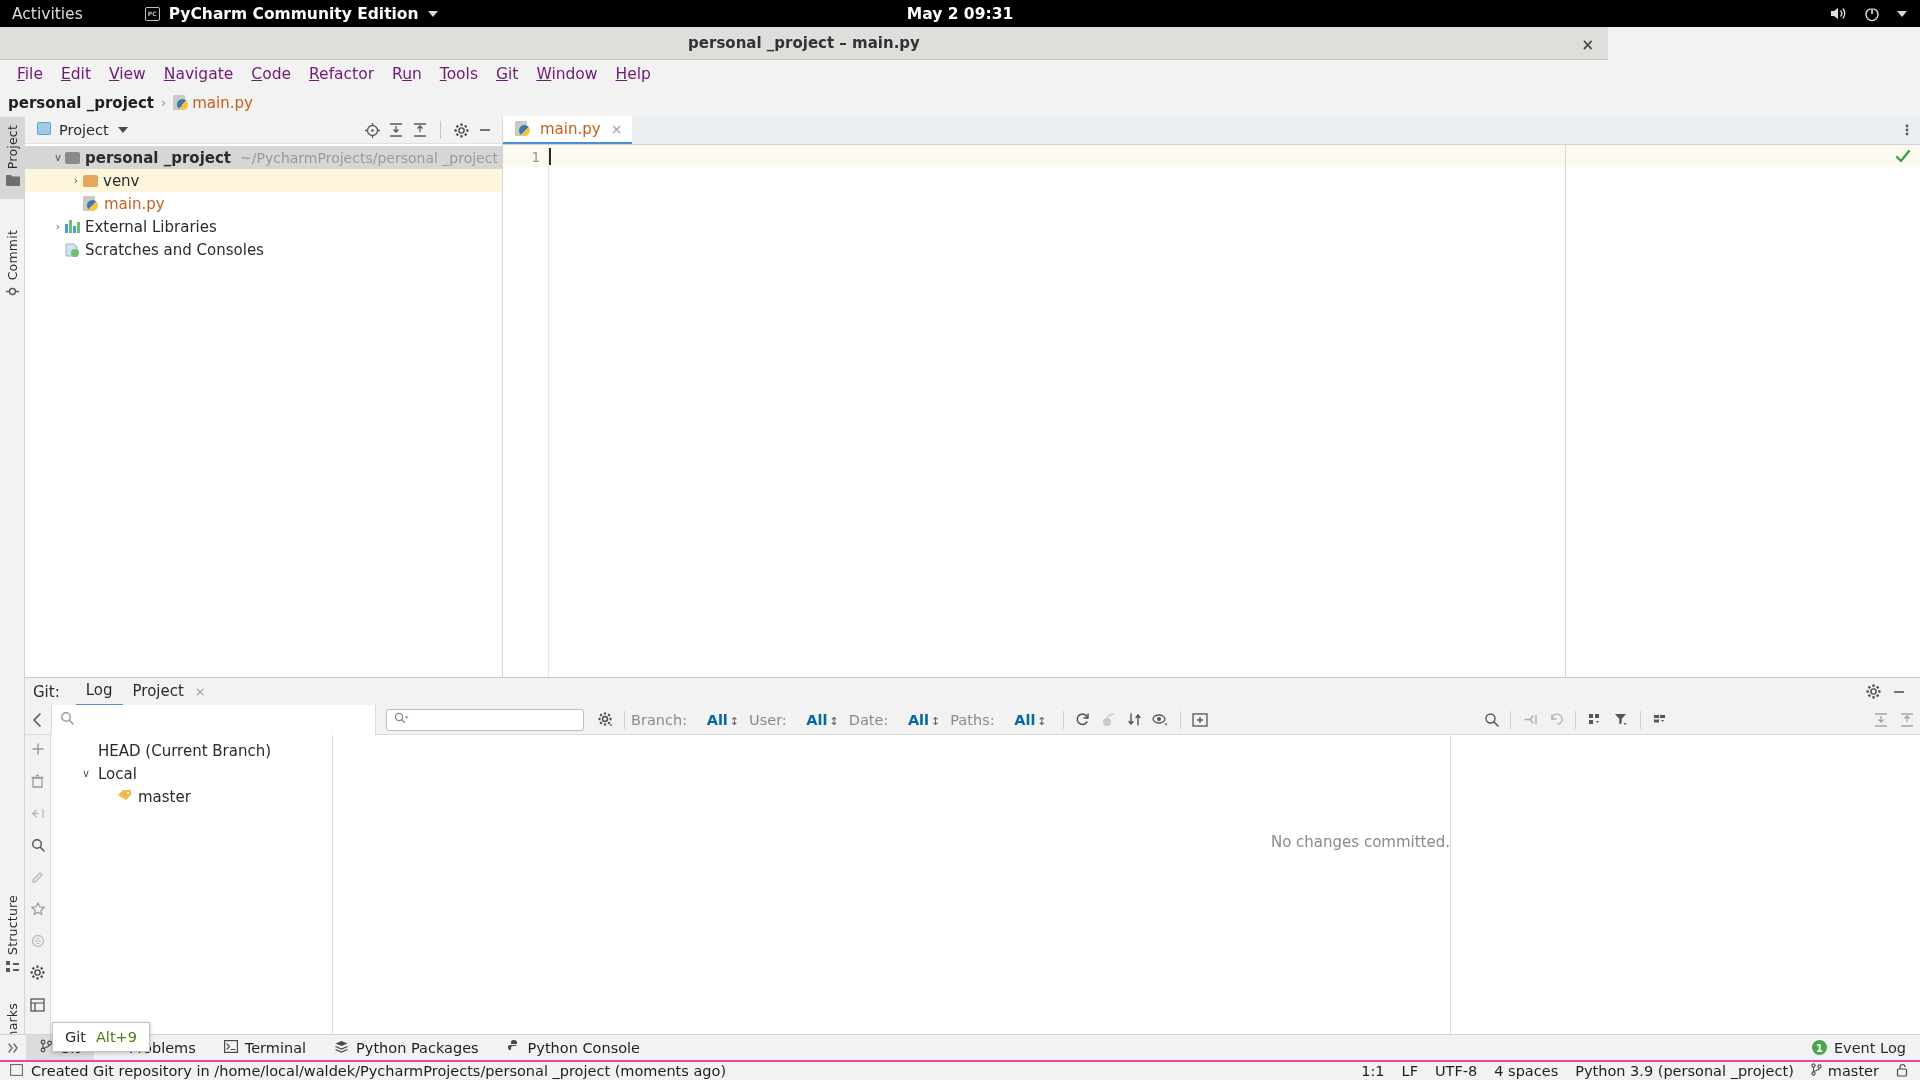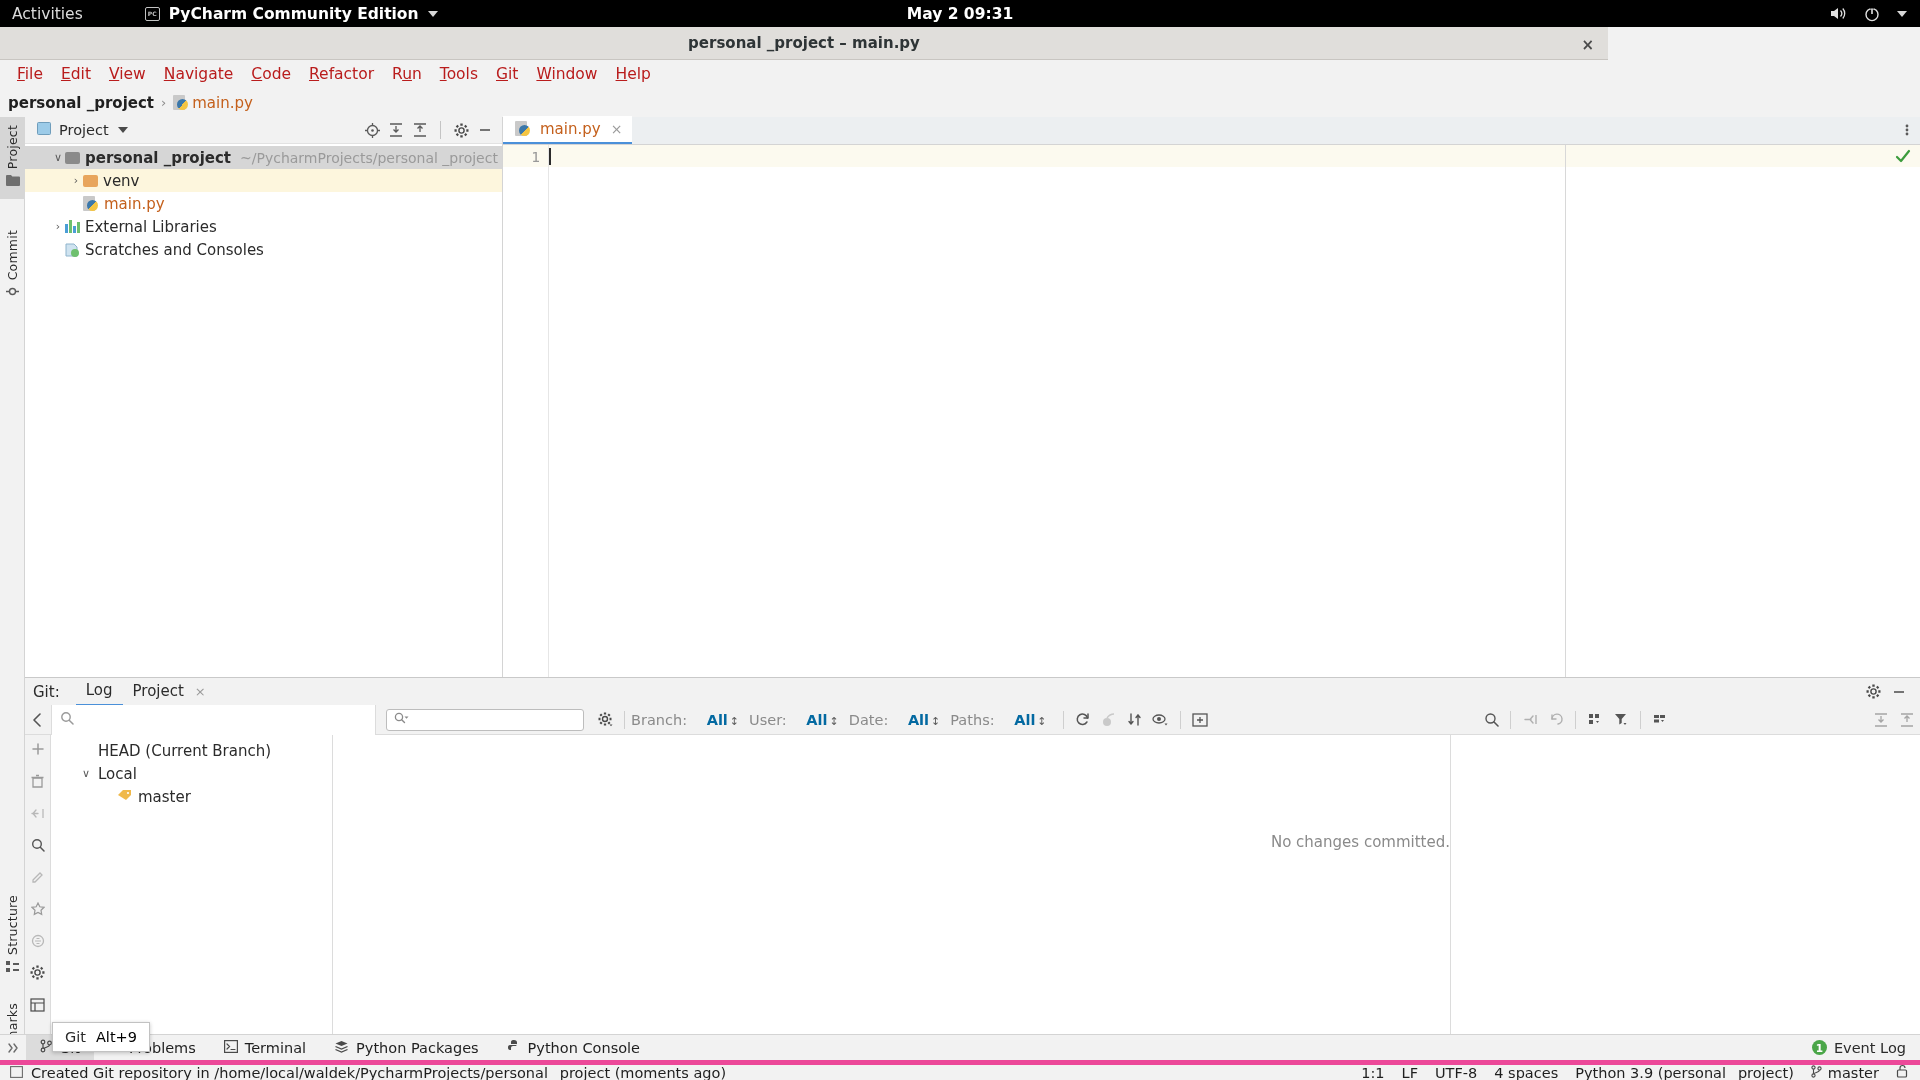--- a/index.html
+++ b/index.html
@@ -37,21 +37,21 @@
     background:#e0dedb; border-bottom:1px solid #c8c5c1;
     display:flex; align-items:center; justify-content:center;
     font-size:15px; font-weight:700; color:#2e3436;
   }
   .title-close { position:absolute; right:14px; top:9px; font-size:15px; color:#4a4a4a; cursor:pointer;}
 
   
   .menubar {
     position:absolute; left:0; top:60px; width:1712px; height:28px;
     background:#f2f2f2; display:flex; align-items:center; padding-left:8px;
-    font-size:15.5px; color:#b91c1c;
+    font-size:15.5px; color:#701a75;
   }
   .menu-item { padding:3px 9px; cursor:default; }
   .menu-item u { text-decoration:underline; }
 
   
   .navbar {
     position:absolute; left:0; top:88px; width:1920px; height:29px;
     background:#f2f2f2; display:flex; align-items:center; padding-left:8px;
     font-size:15px;
   }
@@ -180,34 +180,34 @@
   .bb-item { display:flex;align-items:center;gap:7px;padding:0 14px;height:26px;cursor:pointer;color:#1f1f1f;}
   .bb-item.act { background:#dcdcdc; }
   .bb-collapse { width:26px;display:flex;align-items:center;justify-content:center;color:#555;cursor:pointer;}
   .bb-right { margin-left:auto; display:flex; align-items:center; gap:7px; padding-right:14px;}
   .evt-badge { width:15px;height:15px;border-radius:50%;background:#4aa648;color:#fff;font-size:10.5px;
                display:flex;align-items:center;justify-content:center;font-weight:700;}
 
   
   .statusbar {
     position:absolute; left:0; top:1060px; width:1920px; height:20px;
-    background:#f2f2f2; border-top:5px solid #ec4899; display:flex; align-items:center;
+    background:#f2f2f2; border-top:2px solid #ec4899; display:flex; align-items:center;
     font-size:14.5px; color:#1f1f1f;
   }
   .sb-left { display:flex; align-items:center; gap:8px; padding-left:10px; }
   .sb-right { margin-left:auto; display:flex; align-items:center; gap:17px; padding-right:12px;}
   .sb-right span { cursor:pointer; }
 
   
   .tooltip {
     position:absolute; left:52px; top:1022px; height:30px; background:#fff;
     border:1px solid #c2c2c2; box-shadow:0 1px 4px rgba(0,0,0,.22);
     display:flex; align-items:center; gap:10px; padding:0 12px; font-size:14.5px; z-index:50;
   }
-  .tooltip .key { color:#000000; }
+  .tooltip .key { color:#4d7c0f; }
 </style>
 </head>
 <body>
 
 <div class="app">
 
   <div class="gnome-bar">
     <div class="gnome-activities">Activities</div>
     <div class="gnome-app">
       <span class="pc-icon">PC</span>

